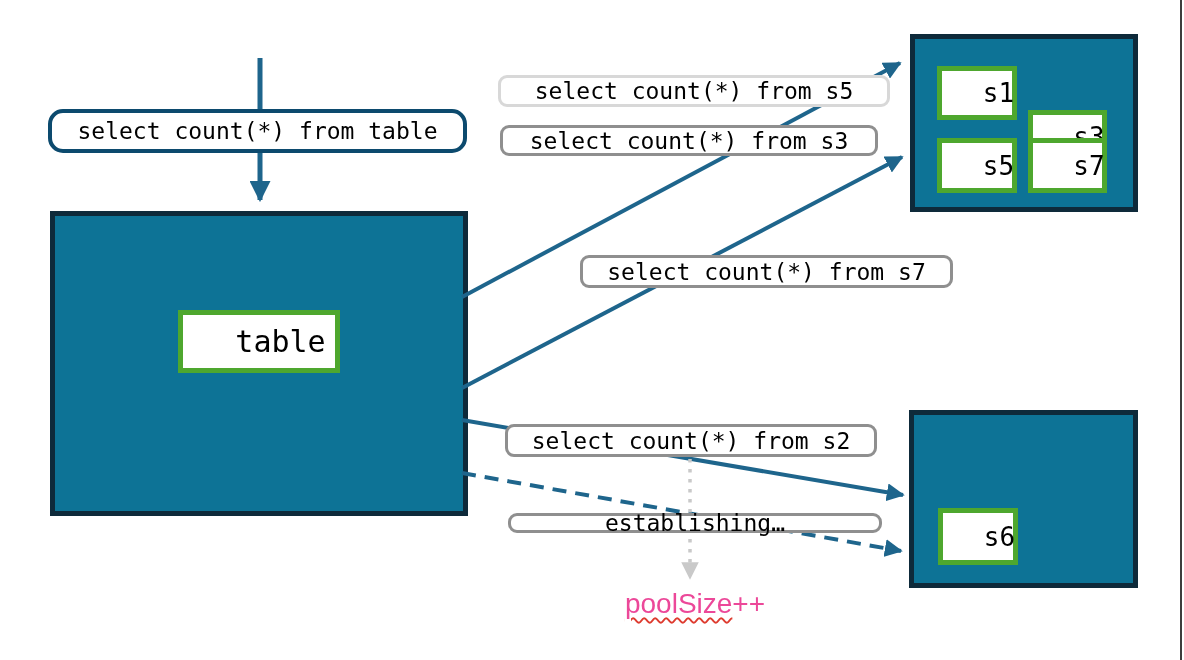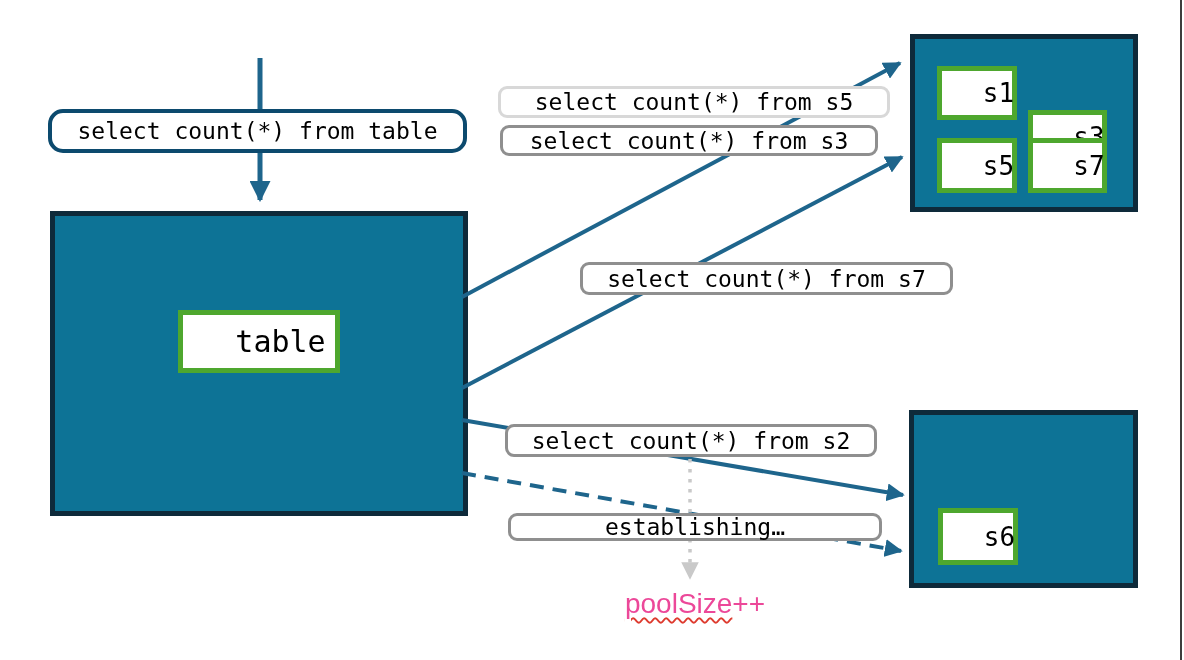--- a/index.html
+++ b/index.html
@@ -48,25 +48,25 @@
     box-sizing:border-box;
     background:#ffffff;
     border:3.5px solid #8f8f8f;
     border-radius:9px;
     display:flex;align-items:center;justify-content:center;
     font-size:23px;color:#000;
     z-index:3;
     white-space:nowrap;
   }
   .pill-table{left:48px;top:109px;width:419px;height:44px;border:4px solid #0c4a6e;border-radius:15px;}
-  .pill-s5{left:498px;top:86px;width:392px;height:32px;border-color:#d8d8d8;border-width:3px;}
+  .pill-s5{left:498px;top:75px;width:392px;height:32px;border-color:#d8d8d8;border-width:3px;}
   .pill-s3{left:500px;top:125px;width:378px;height:31px;}
-  .pill-s7{left:580px;top:262px;width:373px;height:33px;}
+  .pill-s7{left:580px;top:255px;width:373px;height:33px;}
   .pill-s2{left:505px;top:424px;width:372px;height:33px;}
-  .pill-est{left:508px;top:513px;width:374px;height:28px;}
+  .pill-est{left:508px;top:513px;width:374px;height:20px;}
   
   .pool-label{
     position:absolute;left:600px;top:588px;width:190px;
     text-align:center;
     font-family:"Liberation Sans","DejaVu Sans",sans-serif;
     font-size:28px;color:#ec4899;
     z-index:3;
   }
   .pool-label .squiggly{
     text-decoration:underline wavy #de3b2f;

